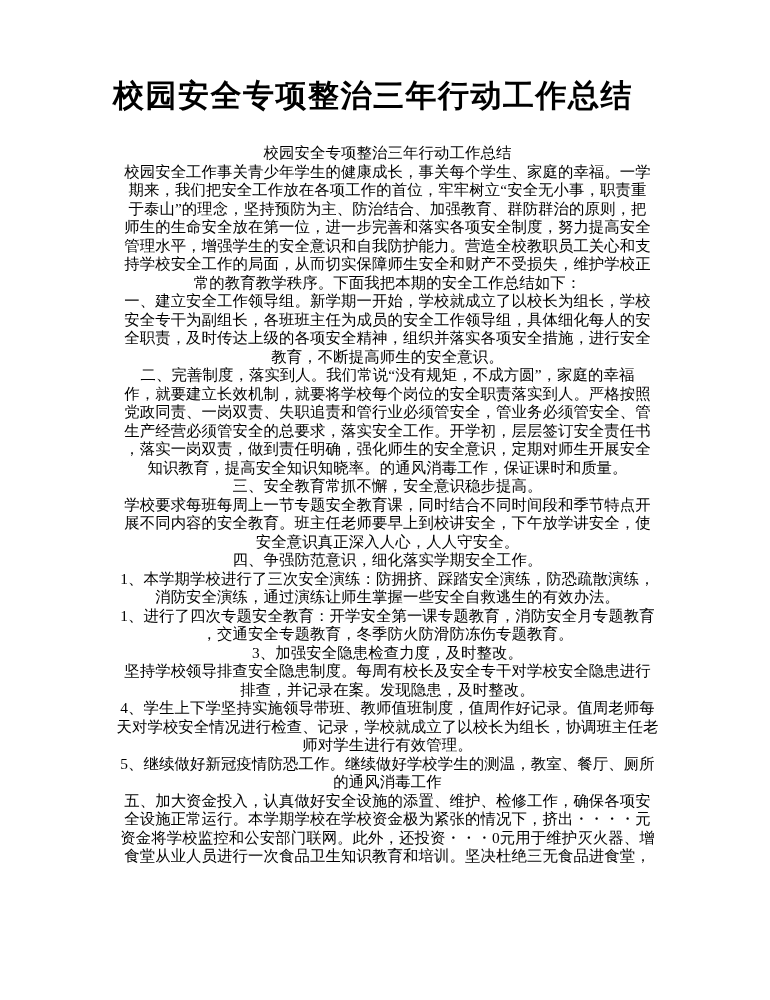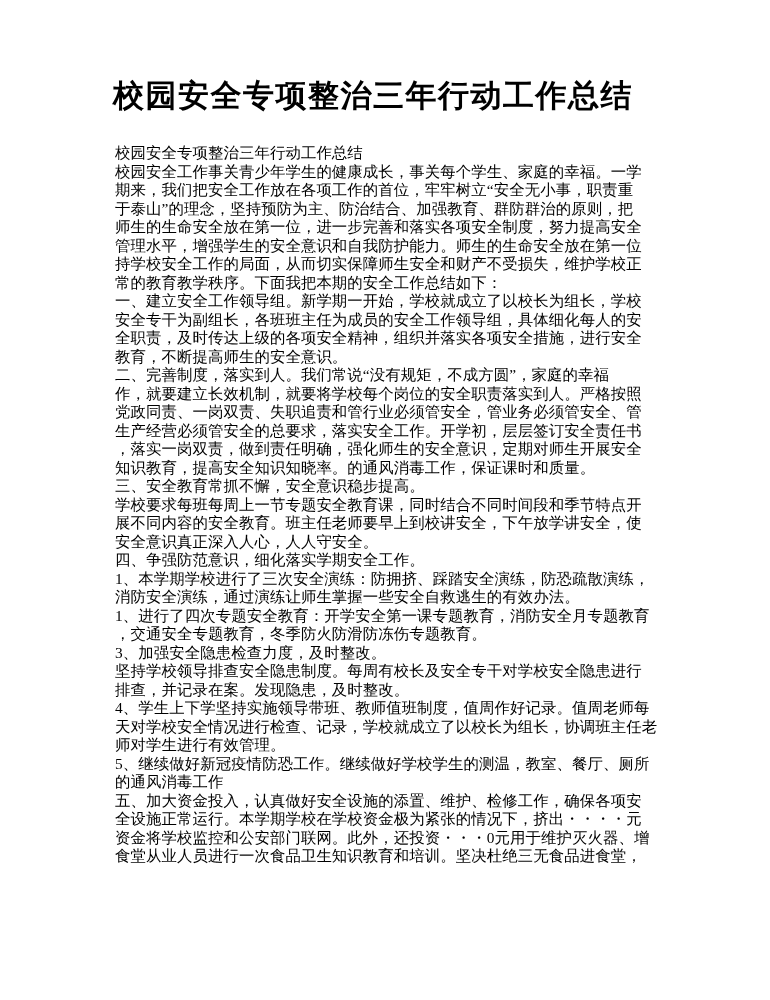--- a/index.html
+++ b/index.html
@@ -8,20 +8,21 @@
     background: #ffffff;
   }
   .page {
     position: relative;
     width: 770px;
     height: 1000px;
     background: #ffffff;
     overflow: hidden;
     font-family: "Liberation Serif", "DejaVu Serif", serif;
     color: #000000;
+    text-align: center;
   }
   .doc-title {
     position: absolute;
     left: 113px;
     top: 76px;
     margin: 0;
     font-size: 31px;
     line-height: 40px;
     font-weight: 700;
     letter-spacing: 1.5px;
@@ -45,21 +46,21 @@
 <body>
 
 <div class="page">
   <h1 class="doc-title">校园安全专项整治三年行动工作总结</h1>
   <div class="doc-body">
       <div class="text-line">校园安全专项整治三年行动工作总结</div>
       <div class="text-line">校园安全工作事关青少年学生的健康成长，事关每个学生、家庭的幸福。一学</div>
       <div class="text-line">期来，我们把安全工作放在各项工作的首位，牢牢树立“安全无小事，职责重</div>
       <div class="text-line">于泰山”的理念，坚持预防为主、防治结合、加强教育、群防群治的原则，把</div>
       <div class="text-line">师生的生命安全放在第一位，进一步完善和落实各项安全制度，努力提高安全</div>
-      <div class="text-line">管理水平，增强学生的安全意识和自我防护能力。师生的生命安全放在第一位</div>
+      <div class="text-line">管理水平，增强学生的安全意识和自我防护能力。营造全校教职员工关心和支</div>
       <div class="text-line">持学校安全工作的局面，从而切实保障师生安全和财产不受损失，维护学校正</div>
       <div class="text-line">常的教育教学秩序。下面我把本期的安全工作总结如下：</div>
       <div class="text-line">一、建立安全工作领导组。新学期一开始，学校就成立了以校长为组长，学校</div>
       <div class="text-line">安全专干为副组长，各班班主任为成员的安全工作领导组，具体细化每人的安</div>
       <div class="text-line">全职责，及时传达上级的各项安全精神，组织并落实各项安全措施，进行安全</div>
       <div class="text-line">教育，不断提高师生的安全意识。</div>
       <div class="text-line">二、完善制度，落实到人。我们常说“没有规矩，不成方圆”，家庭的幸福</div>
       <div class="text-line">作，就要建立长效机制，就要将学校每个岗位的安全职责落实到人。严格按照</div>
       <div class="text-line">党政同责、一岗双责、失职追责和管行业必须管安全，管业务必须管安全、管</div>
       <div class="text-line">生产经营必须管安全的总要求，落实安全工作。开学初，层层签订安全责任书</div>

